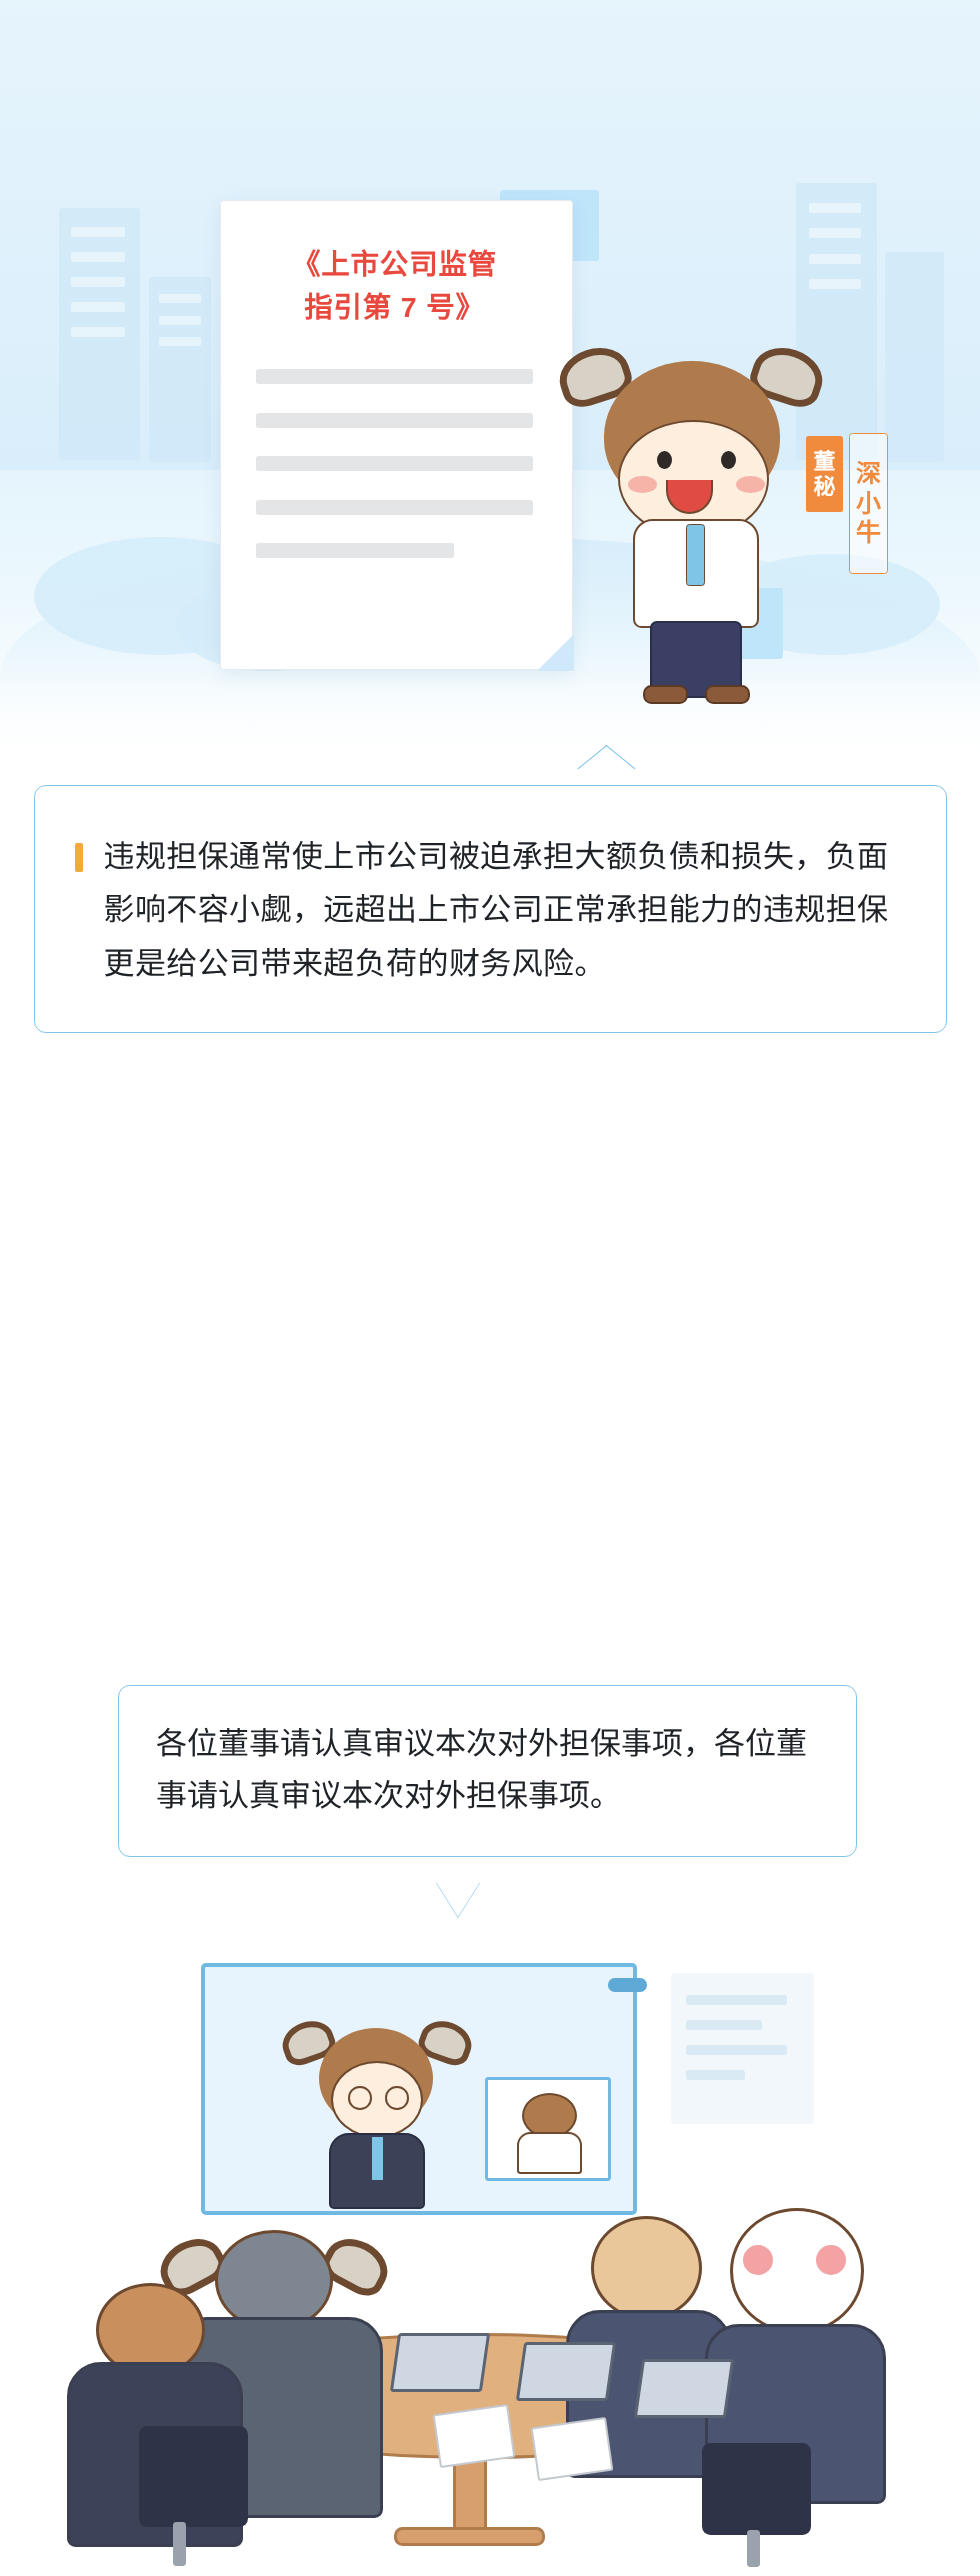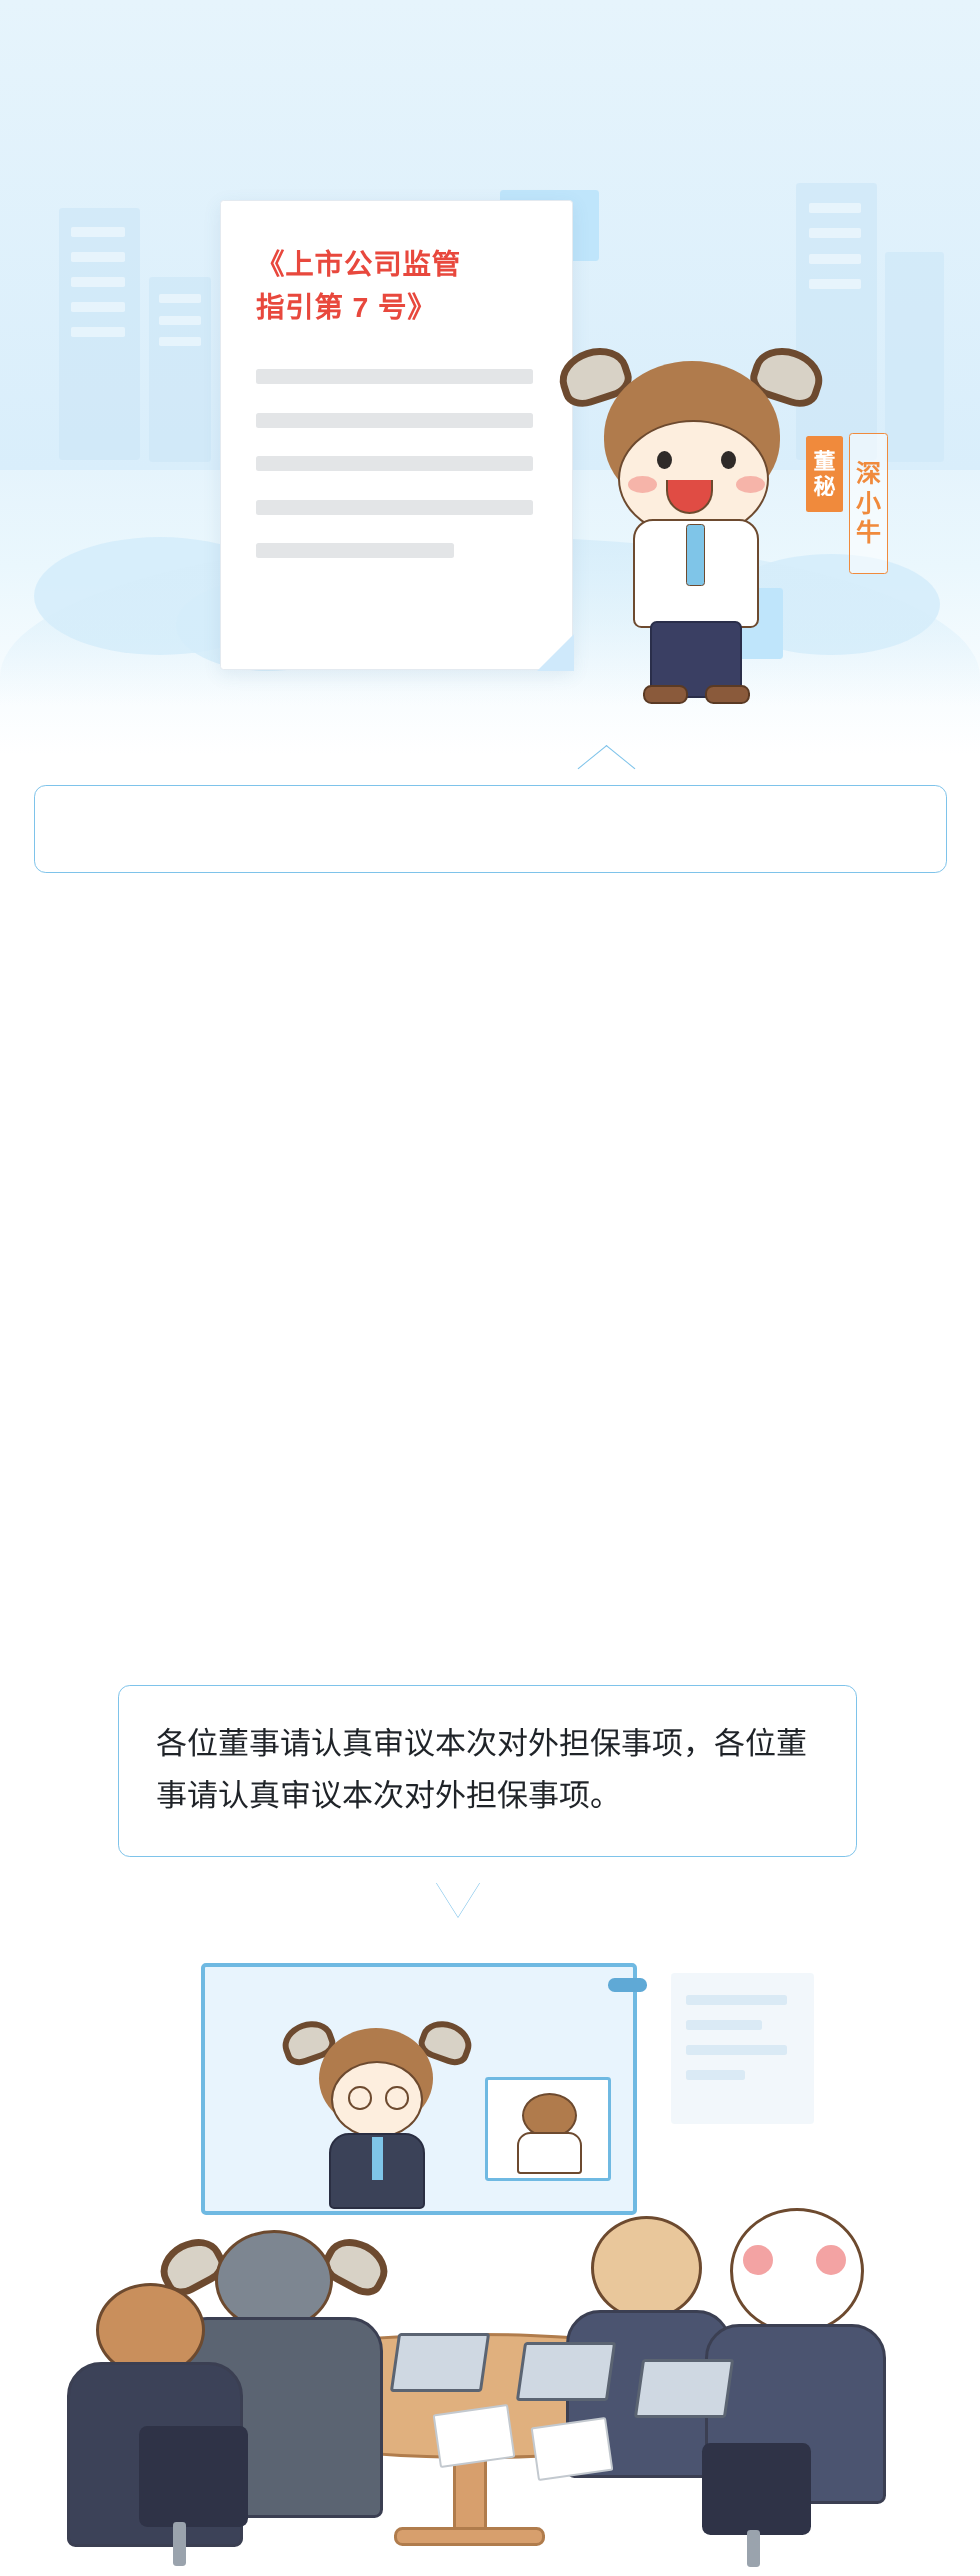--- a/index.html
+++ b/index.html
@@ -10,20 +10,21 @@
   }
   body { position: relative; width: 980px; height: 2576px; overflow: hidden; }
 
   
   .hero {
     position: absolute;
     left: 0; top: 0;
     width: 980px; height: 755px;
     background: linear-gradient(180deg, #eaf6fd 0%, #dff0fb 45%, #eaf7fd 75%, #ffffff 100%);
     overflow: hidden;
+    text-align: center;
   }
   .hero-sky {
     position: absolute; left: 0; top: 0; width: 980px; height: 470px;
     background: linear-gradient(180deg,#e6f4fc 0%, #d9eefb 100%);
   }
   
   .bldg {
     position: absolute;
     background: #cfe8f8;
     opacity: .75;
@@ -340,20 +341,21 @@
   </div>
   <div class="badge-name">
     <span>深</span>
     <span>小</span>
     <span>牛</span>
   </div>
 </section>
 
 <div class="callout-tail"></div>
 <section class="callout">
+  <p class="para">违规担保通常使上市公司被迫承担大额负债和损失，负面影响不容小觑，远超出上市公司正常承担能力的违规担保更是给公司带来超负荷的财务风险。</p>
 </section>
 
 <section class="callout2">
   <span>各位董事请认真审议本次对外担保事项，各位董事请认真审议本次对外担保事项。</span>
 </section>
 <div class="callout2-tail"></div>
 
 <section class="scene">
   <div class="wall-chart">
     <i style="top:22px;width:101px;"></i>

